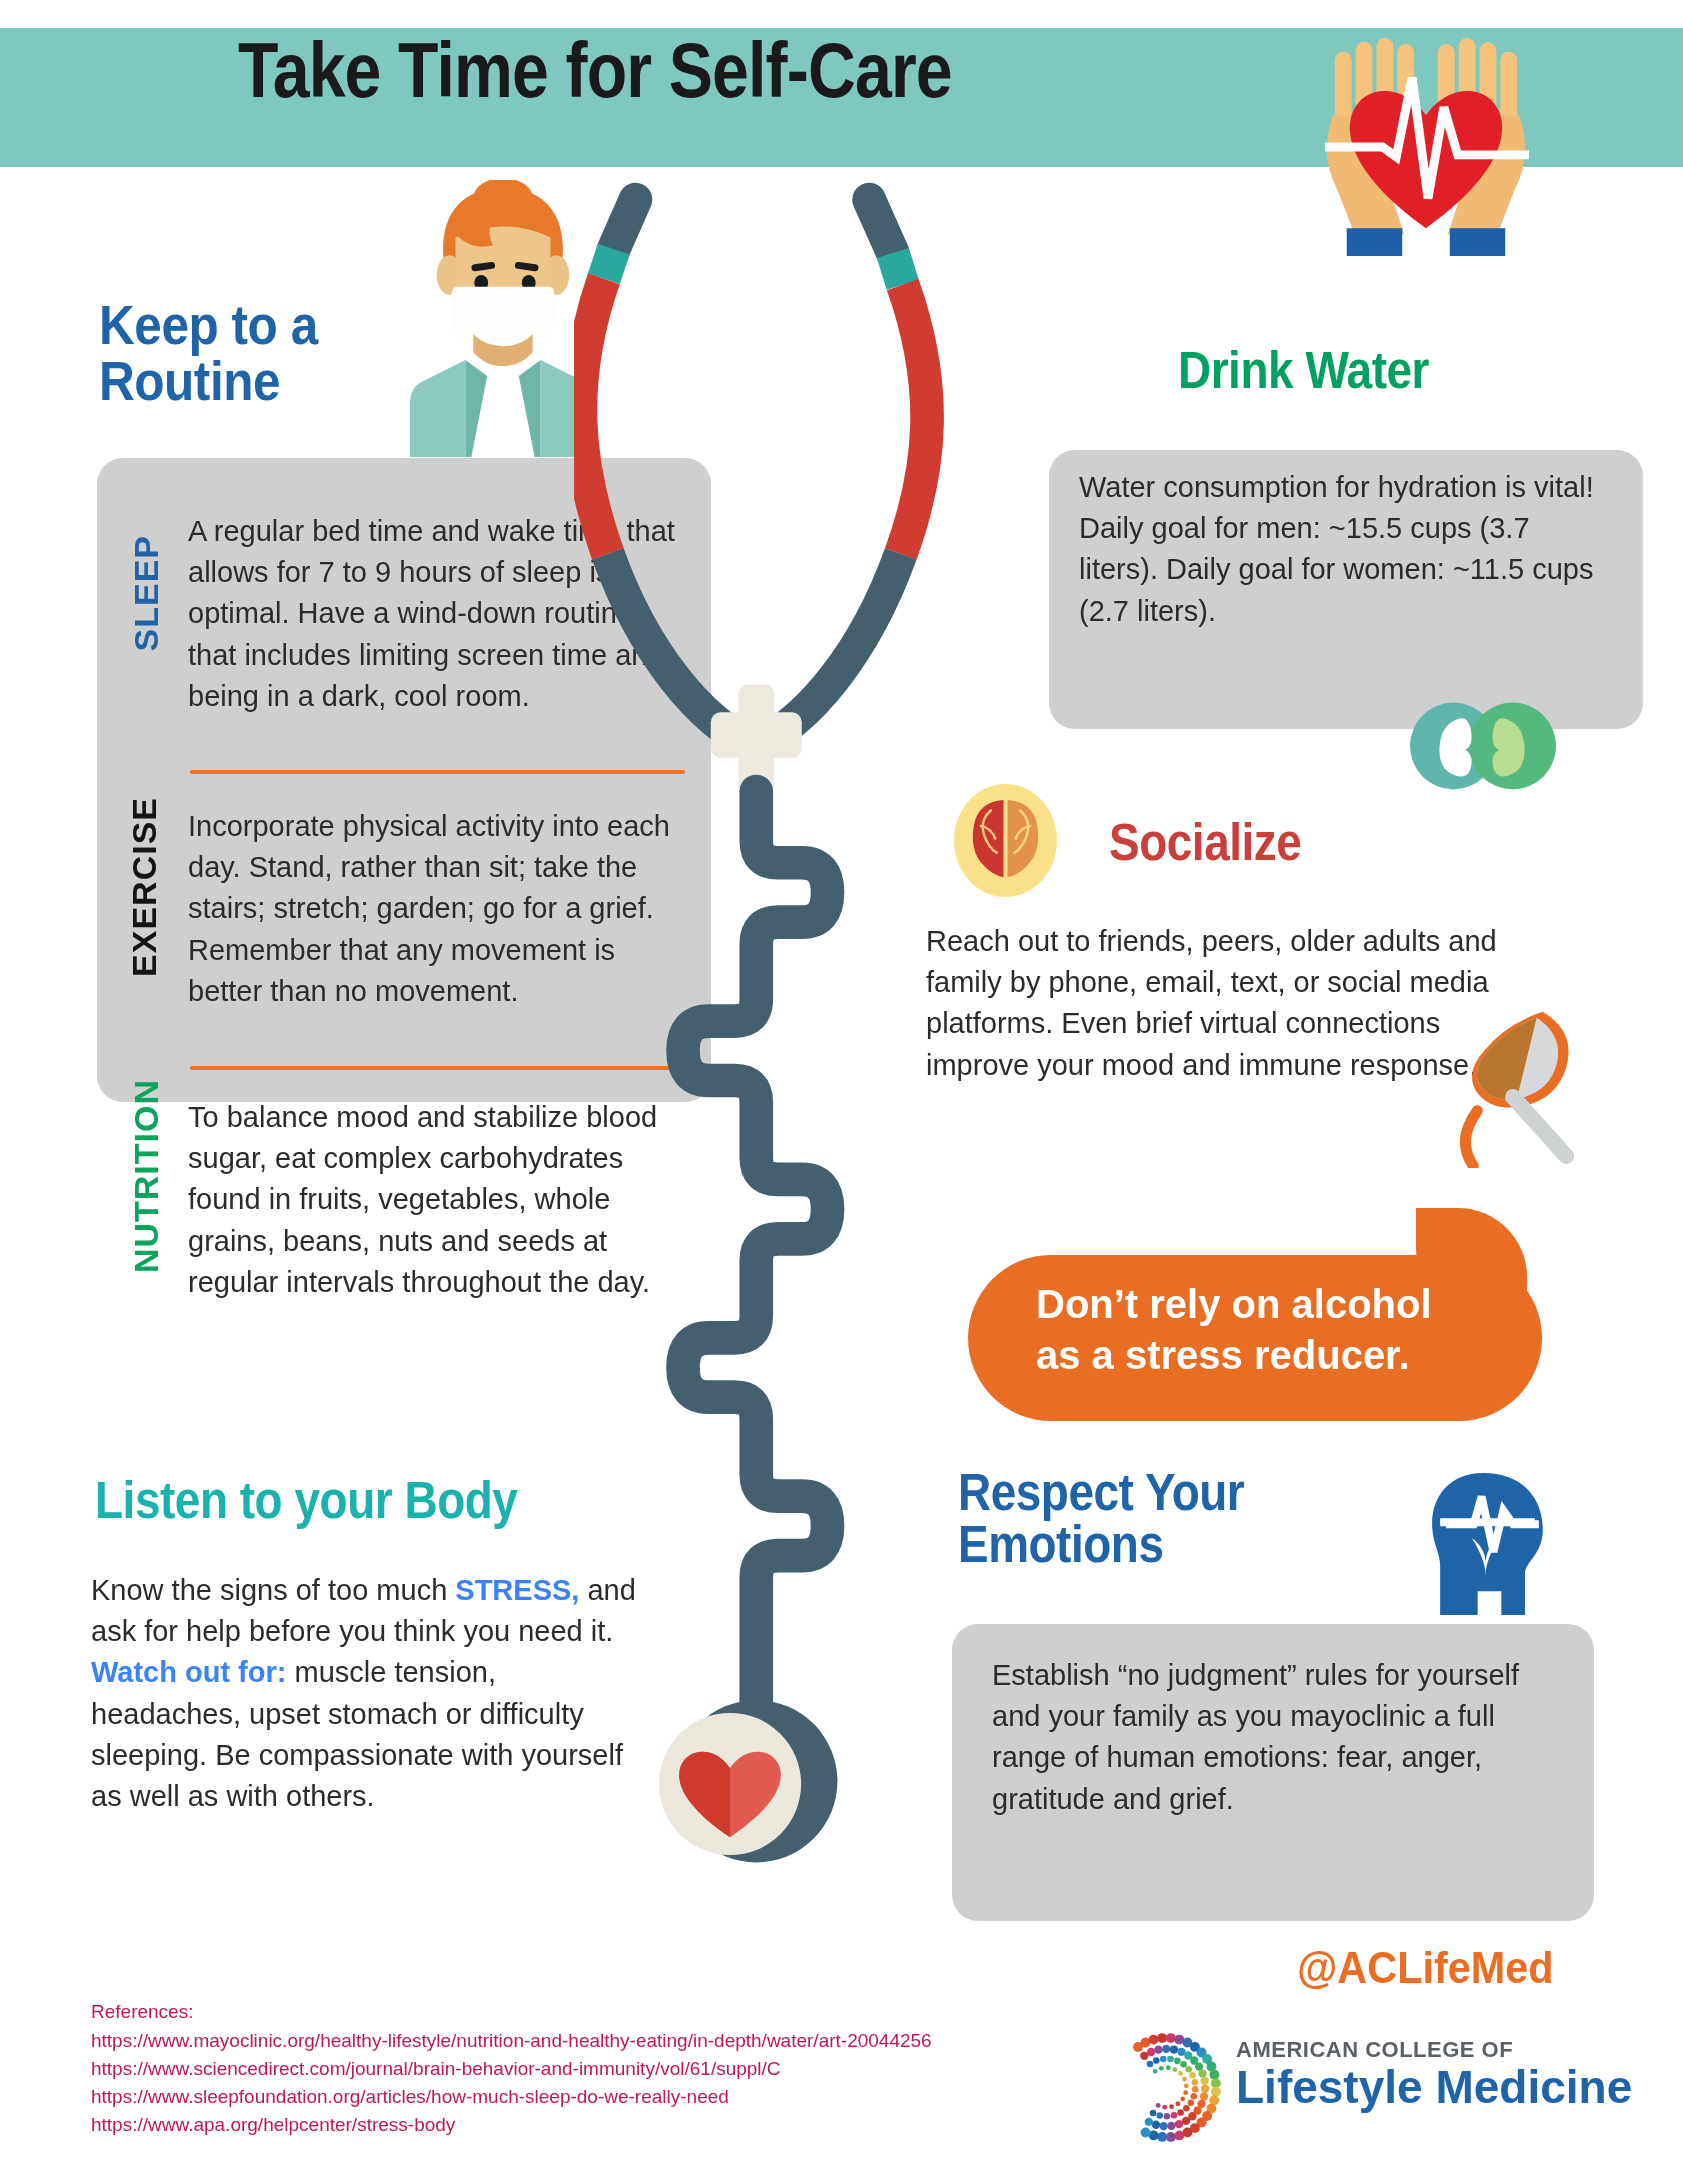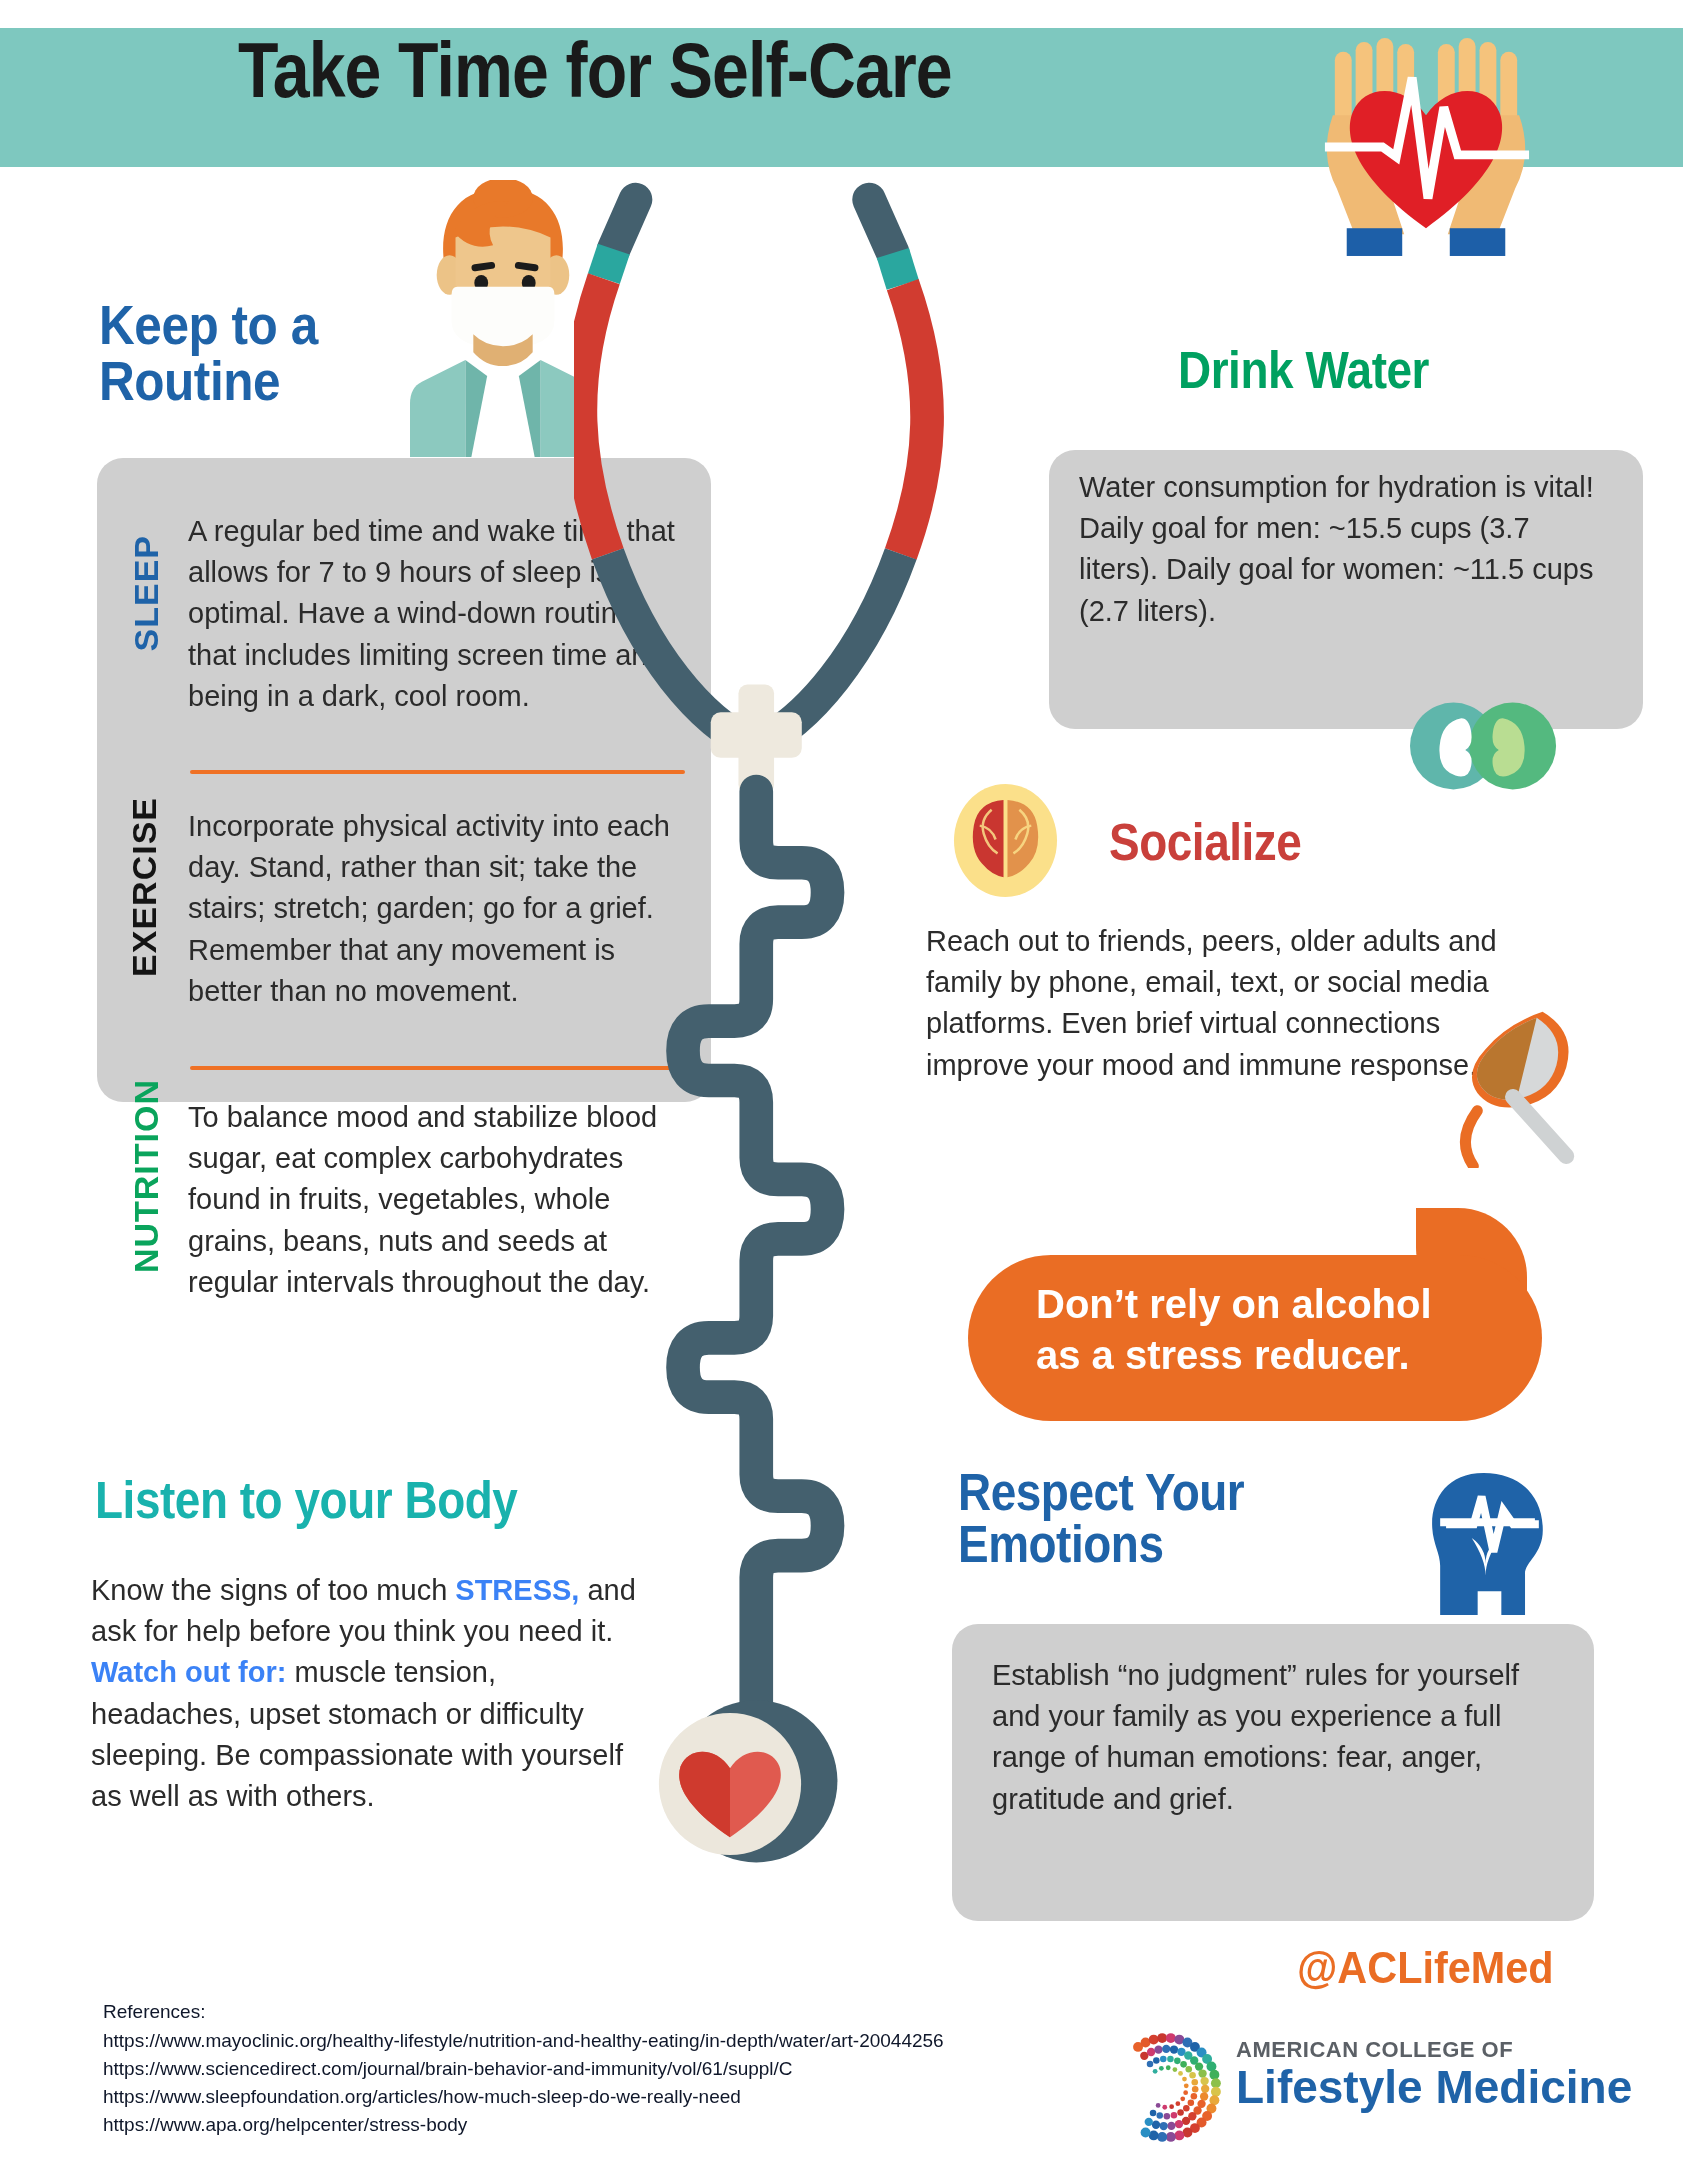--- a/index.html
+++ b/index.html
@@ -131,21 +131,21 @@
   .respect-card {
     position: absolute; left: 952px; top: 1624px;
     width: 642px; height: 297px;
     background: #cfcfcf; border-radius: 26px;
   }
   .respect-text { position: absolute; left: 992px; top: 1655px; width: 570px; }
 
   
   .refs {
     position: absolute; left: 91px; top: 1998px;
-    font-size: 19px; line-height: 1.48; color: #0f172a; margin-left: 12px;
+    font-size: 19px; line-height: 1.48; color: #be185d;
   }
   .refs .ref-title { margin-bottom: 1px; }
 
   .handle {
     position: absolute; left: 1297px; top: 1942px;
     font-size: 45px; font-weight: bold; color: #ea6d24;
     font-family: "Liberation Sans Narrow","Liberation Sans", sans-serif;
     transform: scaleX(0.92); transform-origin: left top;
   }
   .acl-logo { position: absolute; left: 1107px; top: 2028px; width: 119px; height: 119px; }
@@ -318,21 +318,21 @@
 
 <svg class="headset-icon" viewBox="0 0 148 152">
   <path d="M68 6 C 30 6, 14 34, 16 62 C 17 78, 24 88, 24 100 L24 150 L62 150 L62 126 L86 126 L86 150 L110 150 L110 108 C 110 96, 128 88, 128 64 C 128 30, 106 6, 68 6 Z" fill="#1f63a8"></path>
   <path d="M68 18 C 38 18, 26 38, 28 60 C 30 78, 44 88, 62 88 L62 116 C 44 116, 34 108, 34 96 L34 64 C 34 40, 48 26, 68 26 Z" fill="#ffffff" opacity="0"></path>
   <path d="M24 56 h96" stroke="#ffffff" stroke-width="8" fill="none"></path>
   <polyline points="30,58 58,58 66,30 78,86 88,44 98,58 124,58" fill="none" stroke="#ffffff" stroke-width="8" stroke-linejoin="miter"></polyline>
   <path d="M56 72 q14 10 14 26 q0 -16 14 -26 q-14 22 -14 38 q0 -16 -14 -38 z" fill="#ffffff"></path>
 </svg>
 
 <div class="respect-card"></div>
-<div class="body-text respect-text">Establish “no judgment” rules for yourself and your family as you experience a full range of human emotions: fear, anger, gratitude and grief.</div>
+<div class="body-text respect-text">Establish “no judgment” rules for yourself and your family as you mayoclinic a full range of human emotions: fear, anger, gratitude and grief.</div>
 
 <div class="refs">
   <div class="ref-title">References:</div>
   <div>https://www.mayoclinic.org/healthy-lifestyle/nutrition-and-healthy-eating/in-depth/water/art-20044256</div>
   <div>https://www.sciencedirect.com/journal/brain-behavior-and-immunity/vol/61/suppl/C</div>
   <div>https://www.sleepfoundation.org/articles/how-much-sleep-do-we-really-need</div>
   <div>https://www.apa.org/helpcenter/stress-body</div>
 </div>
 
 <div class="handle">@ACLifeMed</div>

